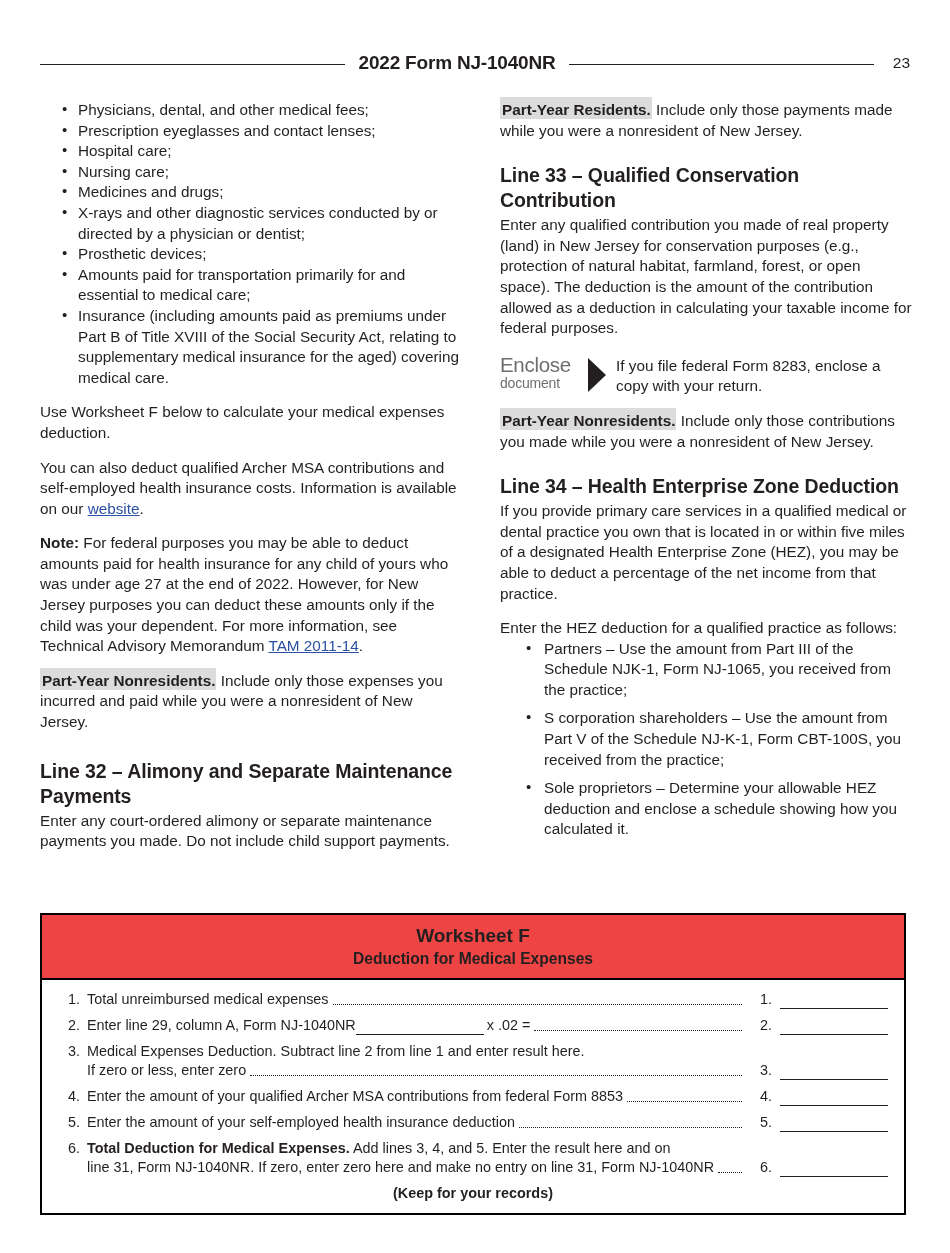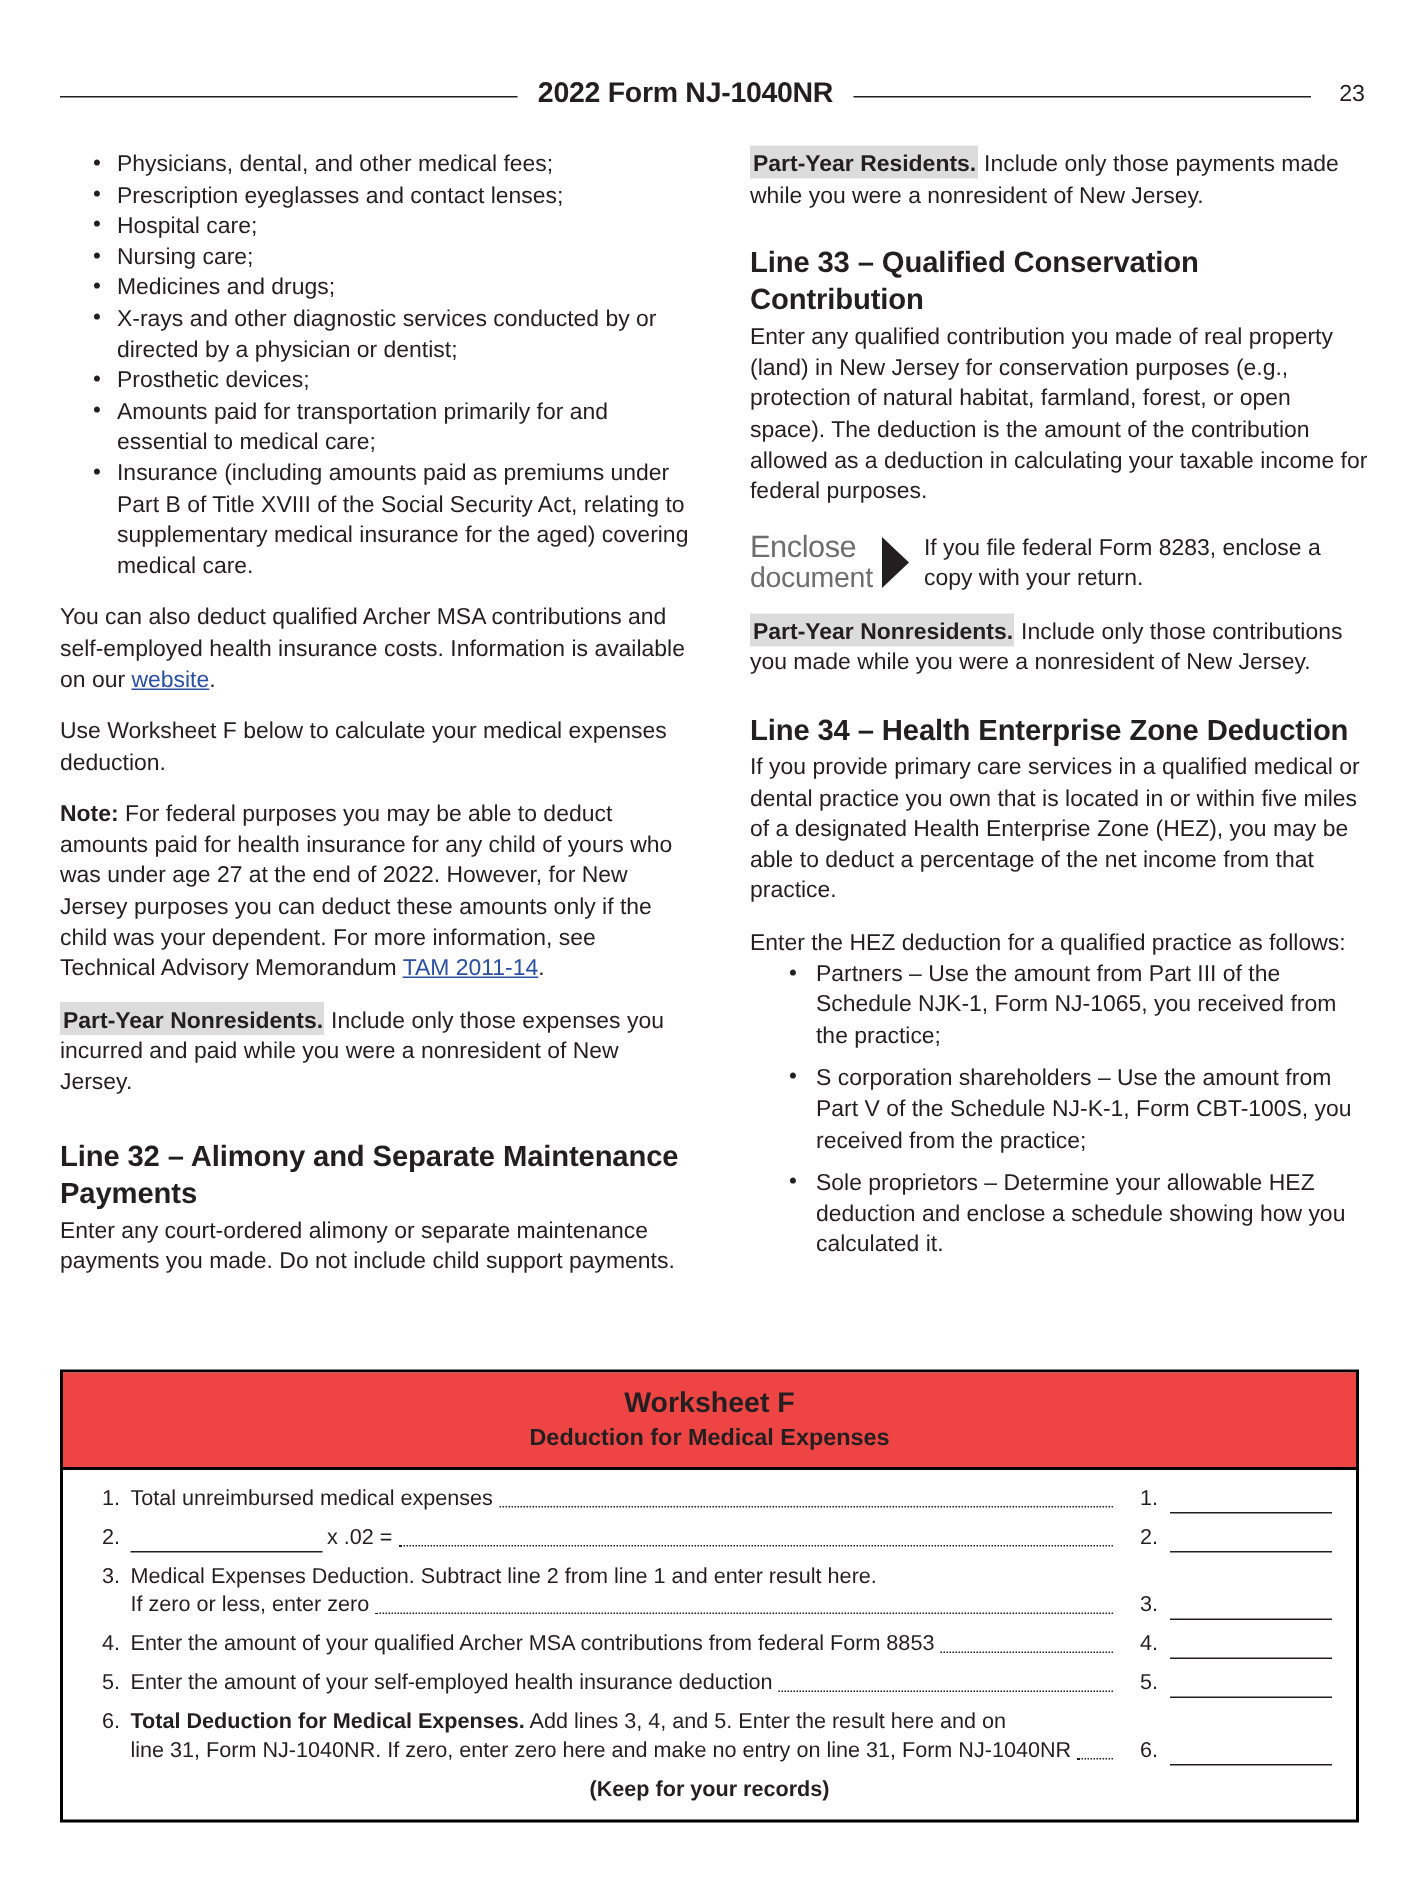--- a/index.html
+++ b/index.html
@@ -134,21 +134,21 @@
     line-height: 1;
   }
   .enclose-icon .ico-top {
     display: block;
     font-size: 20.5px;
     letter-spacing: -0.3px;
     font-weight: normal;
   }
   .enclose-icon .ico-bot {
     display: block;
-    font-size: 19px;
+    font-size: 14px;
     letter-spacing: -0.2px;
     margin-top: 1px;
   }
   .enclose-icon .ico-tri {
     position: absolute;
     right: 10px;
     top: 3px;
     width: 0; height: 0;
     border-top: 17px solid transparent;
     border-bottom: 17px solid transparent;
@@ -284,23 +284,23 @@
       <li>Prescription eyeglasses and contact lenses;</li>
       <li>Hospital care;</li>
       <li>Nursing care;</li>
       <li>Medicines and drugs;</li>
       <li>X-rays and other diagnostic services conducted by or directed by a physician or dentist;</li>
       <li>Prosthetic devices;</li>
       <li>Amounts paid for transportation primarily for and essential to medical care;</li>
       <li>Insurance (including amounts paid as premiums under Part B of Title XVIII of the Social Security Act, relating to supplementary medical insurance for the aged) covering medical care.</li>
     </ul>
 
+    <p>Use Worksheet F below to calculate your medical expenses deduction.</p>
+
     <p><span>You can also deduct qualified Archer MSA contributions and self-employed health insurance costs. Information is available on our </span><a class="doclink" href="#">website</a><span>.</span></p>
-
-    <p>Use Worksheet F below to calculate your medical expenses deduction.</p>
 
     <p><b>Note:</b><span> For federal purposes you may be able to deduct amounts paid for health insurance for any child of yours who was under age 27 at the end of 2022. However, for New Jersey purposes you can deduct these amounts only if the child was your dependent. For more information, see Technical Advisory Memorandum </span><a class="doclink" href="#">TAM 2011-14</a><span>.</span></p>
 
     <p><span class="hl">Part-Year Nonresidents.</span><span> Include only those expenses you incurred and paid while you were a nonresident of New Jersey.</span></p>
 
     <h2 class="section-head">Line 32 – Alimony and Separate Maintenance Payments</h2>
     <p>Enter any court-ordered alimony or separate maintenance payments you made. Do not include child support payments.</p>
 
   </div>
 
@@ -352,20 +352,21 @@
           <span class="ws-label">Total unreimbursed medical expenses</span>
           <span class="dots"></span>
         </div>
         <div class="ws-ansnum">1.</div>
         <div class="ws-blank"></div>
       </div>
 
       <div class="ws-row">
         <div class="ws-num">2.</div>
         <div class="ws-text">
+          <span class="ws-label">Enter line 29, column A, Form NJ-1040NR</span>
           <span class="inline-blank"></span>
           <span class="ws-label" style="padding-left:3px;">x .02 =</span>
           <span class="dots"></span>
         </div>
         <div class="ws-ansnum">2.</div>
         <div class="ws-blank"></div>
       </div>
 
       <div class="ws-multiline">
         <div class="line1">

